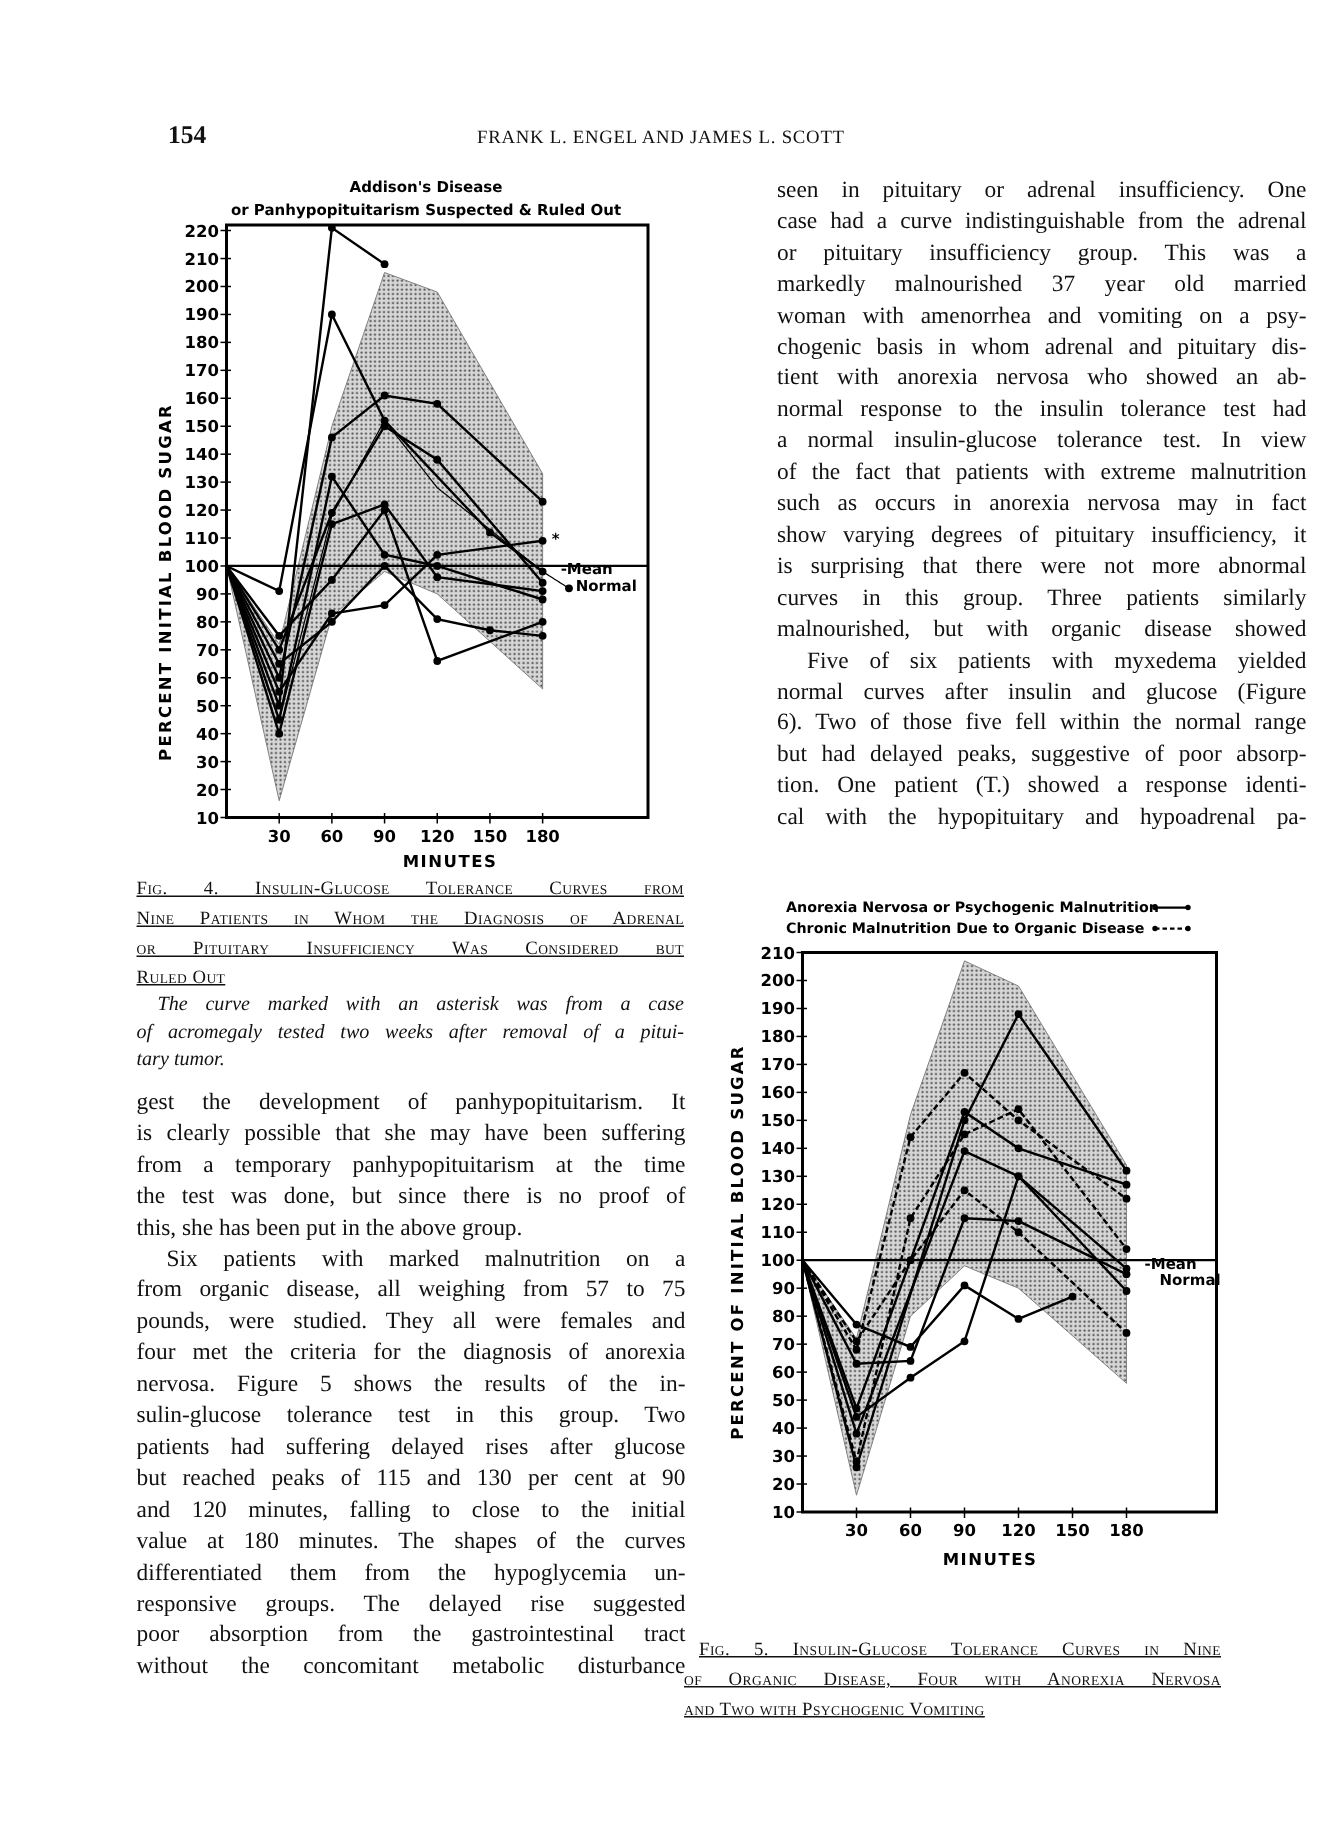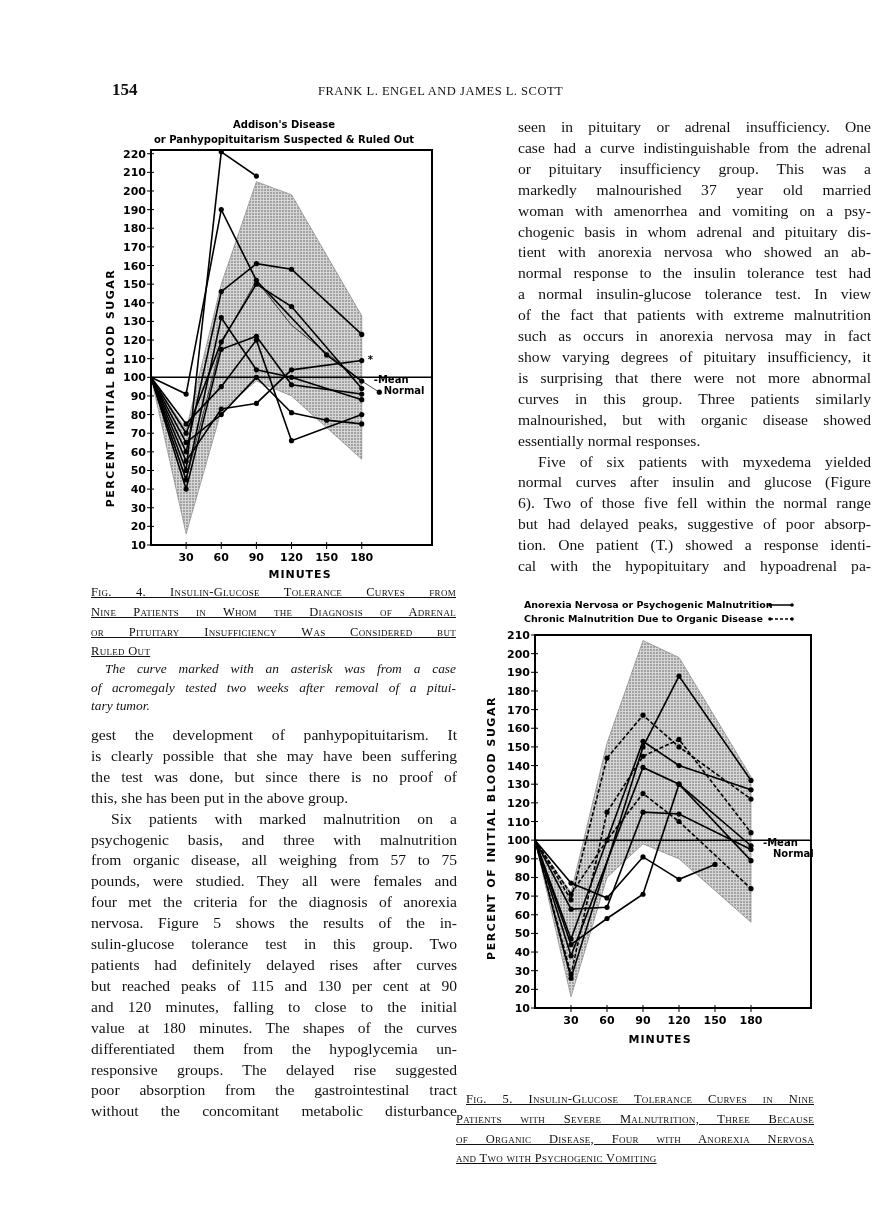--- a/index.html
+++ b/index.html
@@ -169,32 +169,32 @@
 <div class="abs" id="fig4-note">
   <span class="line" style="text-indent:14px">The curve marked with an asterisk was from a case</span>
   <span class="line">of acromegaly tested two weeks after removal of a pitui-</span>
   <span class="line last">tary tumor.</span>
 </div>
 
 <div class="abs col-text" id="left-bottom">
   <div>
     <span class="line">gest the development of panhypopituitarism.  It</span>
     <span class="line">is clearly possible that she may have been suffering</span>
+    <span class="line">from a temporary panhypopituitarism at the time</span>
     <span class="line">the test was done, but since there is no proof of</span>
     <span class="line last">this, she has been put in the above group.</span>
   </div>
   <div>
     <span class="line" style="padding-left:20px">Six patients with marked malnutrition on a</span>
-    <span class="line">psychogenic basis, and three with malnutrition</span>
     <span class="line">from organic disease, all weighing from 57 to 75</span>
     <span class="line">pounds, were studied.  They all were females and</span>
     <span class="line">four met the criteria for the diagnosis of anorexia</span>
     <span class="line">nervosa.  Figure 5 shows the results of the in-</span>
     <span class="line">sulin-glucose tolerance test in this group.  Two</span>
-    <span class="line">patients had definitely delayed rises after curves</span>
+    <span class="line">patients had suffering delayed rises after glucose</span>
     <span class="line">but reached peaks of 115 and 130 per cent at 90</span>
     <span class="line">and 120 minutes, falling to close to the initial</span>
     <span class="line">value at 180 minutes.  The shapes of the curves</span>
     <span class="line">differentiated them from the hypoglycemia un-</span>
     <span class="line">responsive groups.  The delayed rise suggested</span>
     <span class="line">poor absorption from the gastrointestinal tract</span>
     <span class="line">without the concomitant metabolic disturbance</span>
   </div>
 </div>
 
@@ -208,21 +208,20 @@
     <span class="line">chogenic basis in whom adrenal and pituitary dis-</span>
     <span class="line">tient with anorexia nervosa who showed an ab-</span>
     <span class="line">normal response to the insulin tolerance test had</span>
     <span class="line">a normal insulin-glucose tolerance test.  In view</span>
     <span class="line">of the fact that patients with extreme malnutrition</span>
     <span class="line">such as occurs in anorexia nervosa may in fact</span>
     <span class="line">show varying degrees of pituitary insufficiency, it</span>
     <span class="line">is surprising that there were not more abnormal</span>
     <span class="line">curves in this group.  Three patients similarly</span>
     <span class="line">malnourished, but with organic disease showed</span>
-    <span class="line last">essentially normal responses.</span>
   </div>
   <div>
     <span class="line" style="padding-left:20px">Five of six patients with myxedema yielded</span>
     <span class="line">normal curves after insulin and glucose (Figure</span>
     <span class="line">6).  Two of those five fell within the normal range</span>
     <span class="line">but had delayed peaks, suggestive of poor absorp-</span>
     <span class="line">tion.  One patient (T.) showed a response identi-</span>
     <span class="line">cal with the hypopituitary and hypoadrenal pa-</span>
   </div>
 </div>
@@ -359,16 +358,15 @@
       <circle cx="281" cy="296.64" r="2.6" fill="#000"></circle>
       <text x="293" y="253.745" font-size="10" font-weight="bold">-Mean</text>
       <text x="303" y="264.745" font-size="10" font-weight="bold">Normal</text>
     </g>
   <text x="190" y="451" text-anchor="middle" font-size="11" font-weight="bold" letter-spacing="1">MINUTES</text>
   <text transform="translate(25,236) rotate(-90)" text-anchor="middle" font-size="11" font-weight="bold" letter-spacing="1.5">PERCENT OF INITIAL BLOOD SUGAR</text>
 </svg>
 
 <div class="abs caption" id="fig5-caption">
   <span class="line" style="padding-left:10px">Fig. 5.  Insulin-Glucose Tolerance Curves in Nine</span>
-  <span class="line">Patients with Severe Malnutrition, Three Because</span>
   <span class="line">of Organic Disease, Four with Anorexia Nervosa</span>
   <span class="line last">and Two with Psychogenic Vomiting</span>
 </div>
 
 </body></html>

